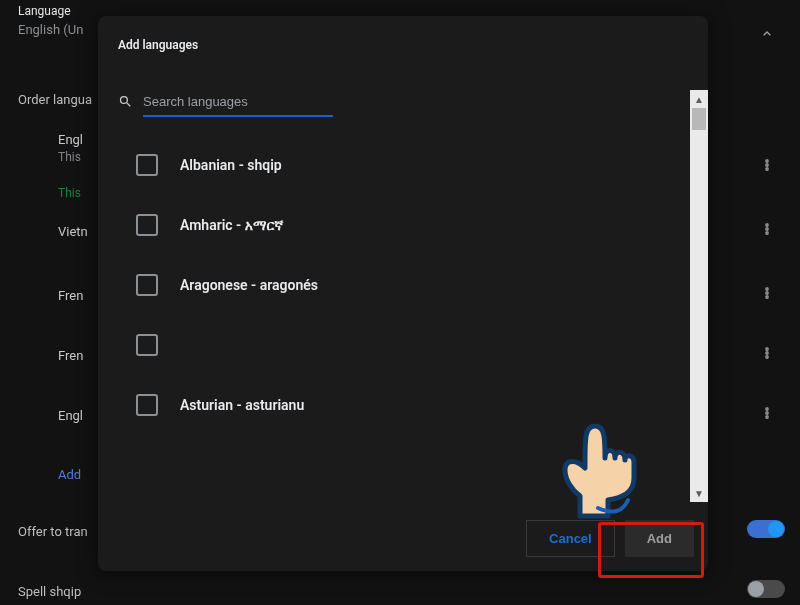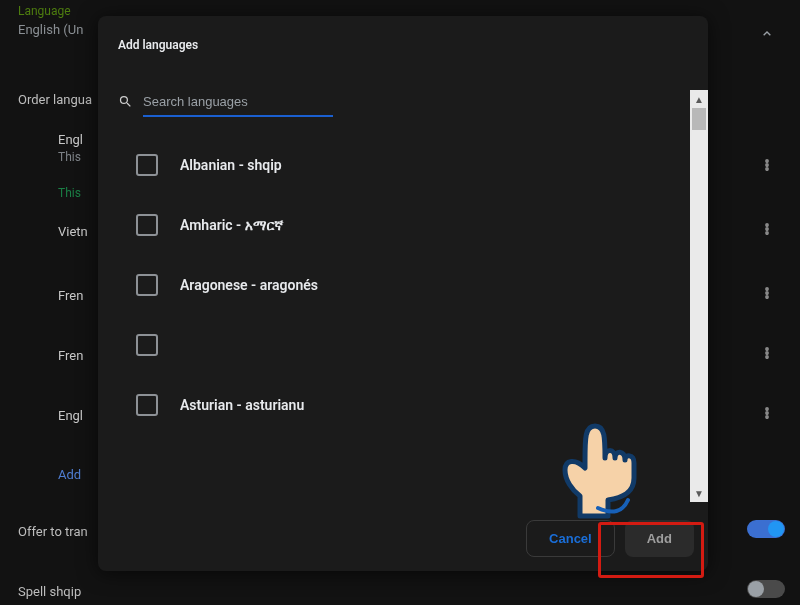--- a/index.html
+++ b/index.html
@@ -23,21 +23,21 @@
   color: #9aa0a6;
 }
 .bg .row { position: absolute; left: 18px; right: 20px; }
 .bg .chev {
   position: absolute;
   right: 25px;
   top: 26px;
   color: #9aa0a6;
 }
 .bg .chev svg { width: 16px; height: 16px; }
-.bg-lang-hd { top: 4px; font-size: 12px; color: #4d7c0f; }
+.bg-lang-hd { top: 4px; font-size: 12px; color: #e5e5e5; }
 .bg-lang-sub { top: 22px; color: #8a8f94; }
 .bg-order { top: 92px; color: #bdbdbd; }
 .bg-item { padding-left: 40px; color: #c7c7c7; }
 .bg-english { top: 132px; }
 .bg-eng-sub { top: 150px; padding-left: 40px; color: #7d8287; font-size: 12px; }
 .bg-eng-sub2 { top: 186px; padding-left: 40px; color: #1a7f45; font-size: 12px; }
 .bg-viet { top: 224px; }
 .bg-fren1 { top: 288px; }
 .bg-fren2 { top: 348px; }
 .bg-engl { top: 408px; }
@@ -173,21 +173,21 @@
 .modal-footer {
   padding: 18px 14px 14px 14px;
   display: flex;
   justify-content: flex-end;
   gap: 10px;
 }
 .btn {
   font-size: 13px;
   font-weight: 600;
   padding: 10px 22px;
-  border-radius: 8px;
+  border-radius: 0;
   border: none;
   cursor: pointer;
   text-align: center;
 }
 .btn-cancel {
   background: transparent;
   color: #1a6ed8;
   border: 1px solid #3a3a3a;
 }
 .btn-add {

